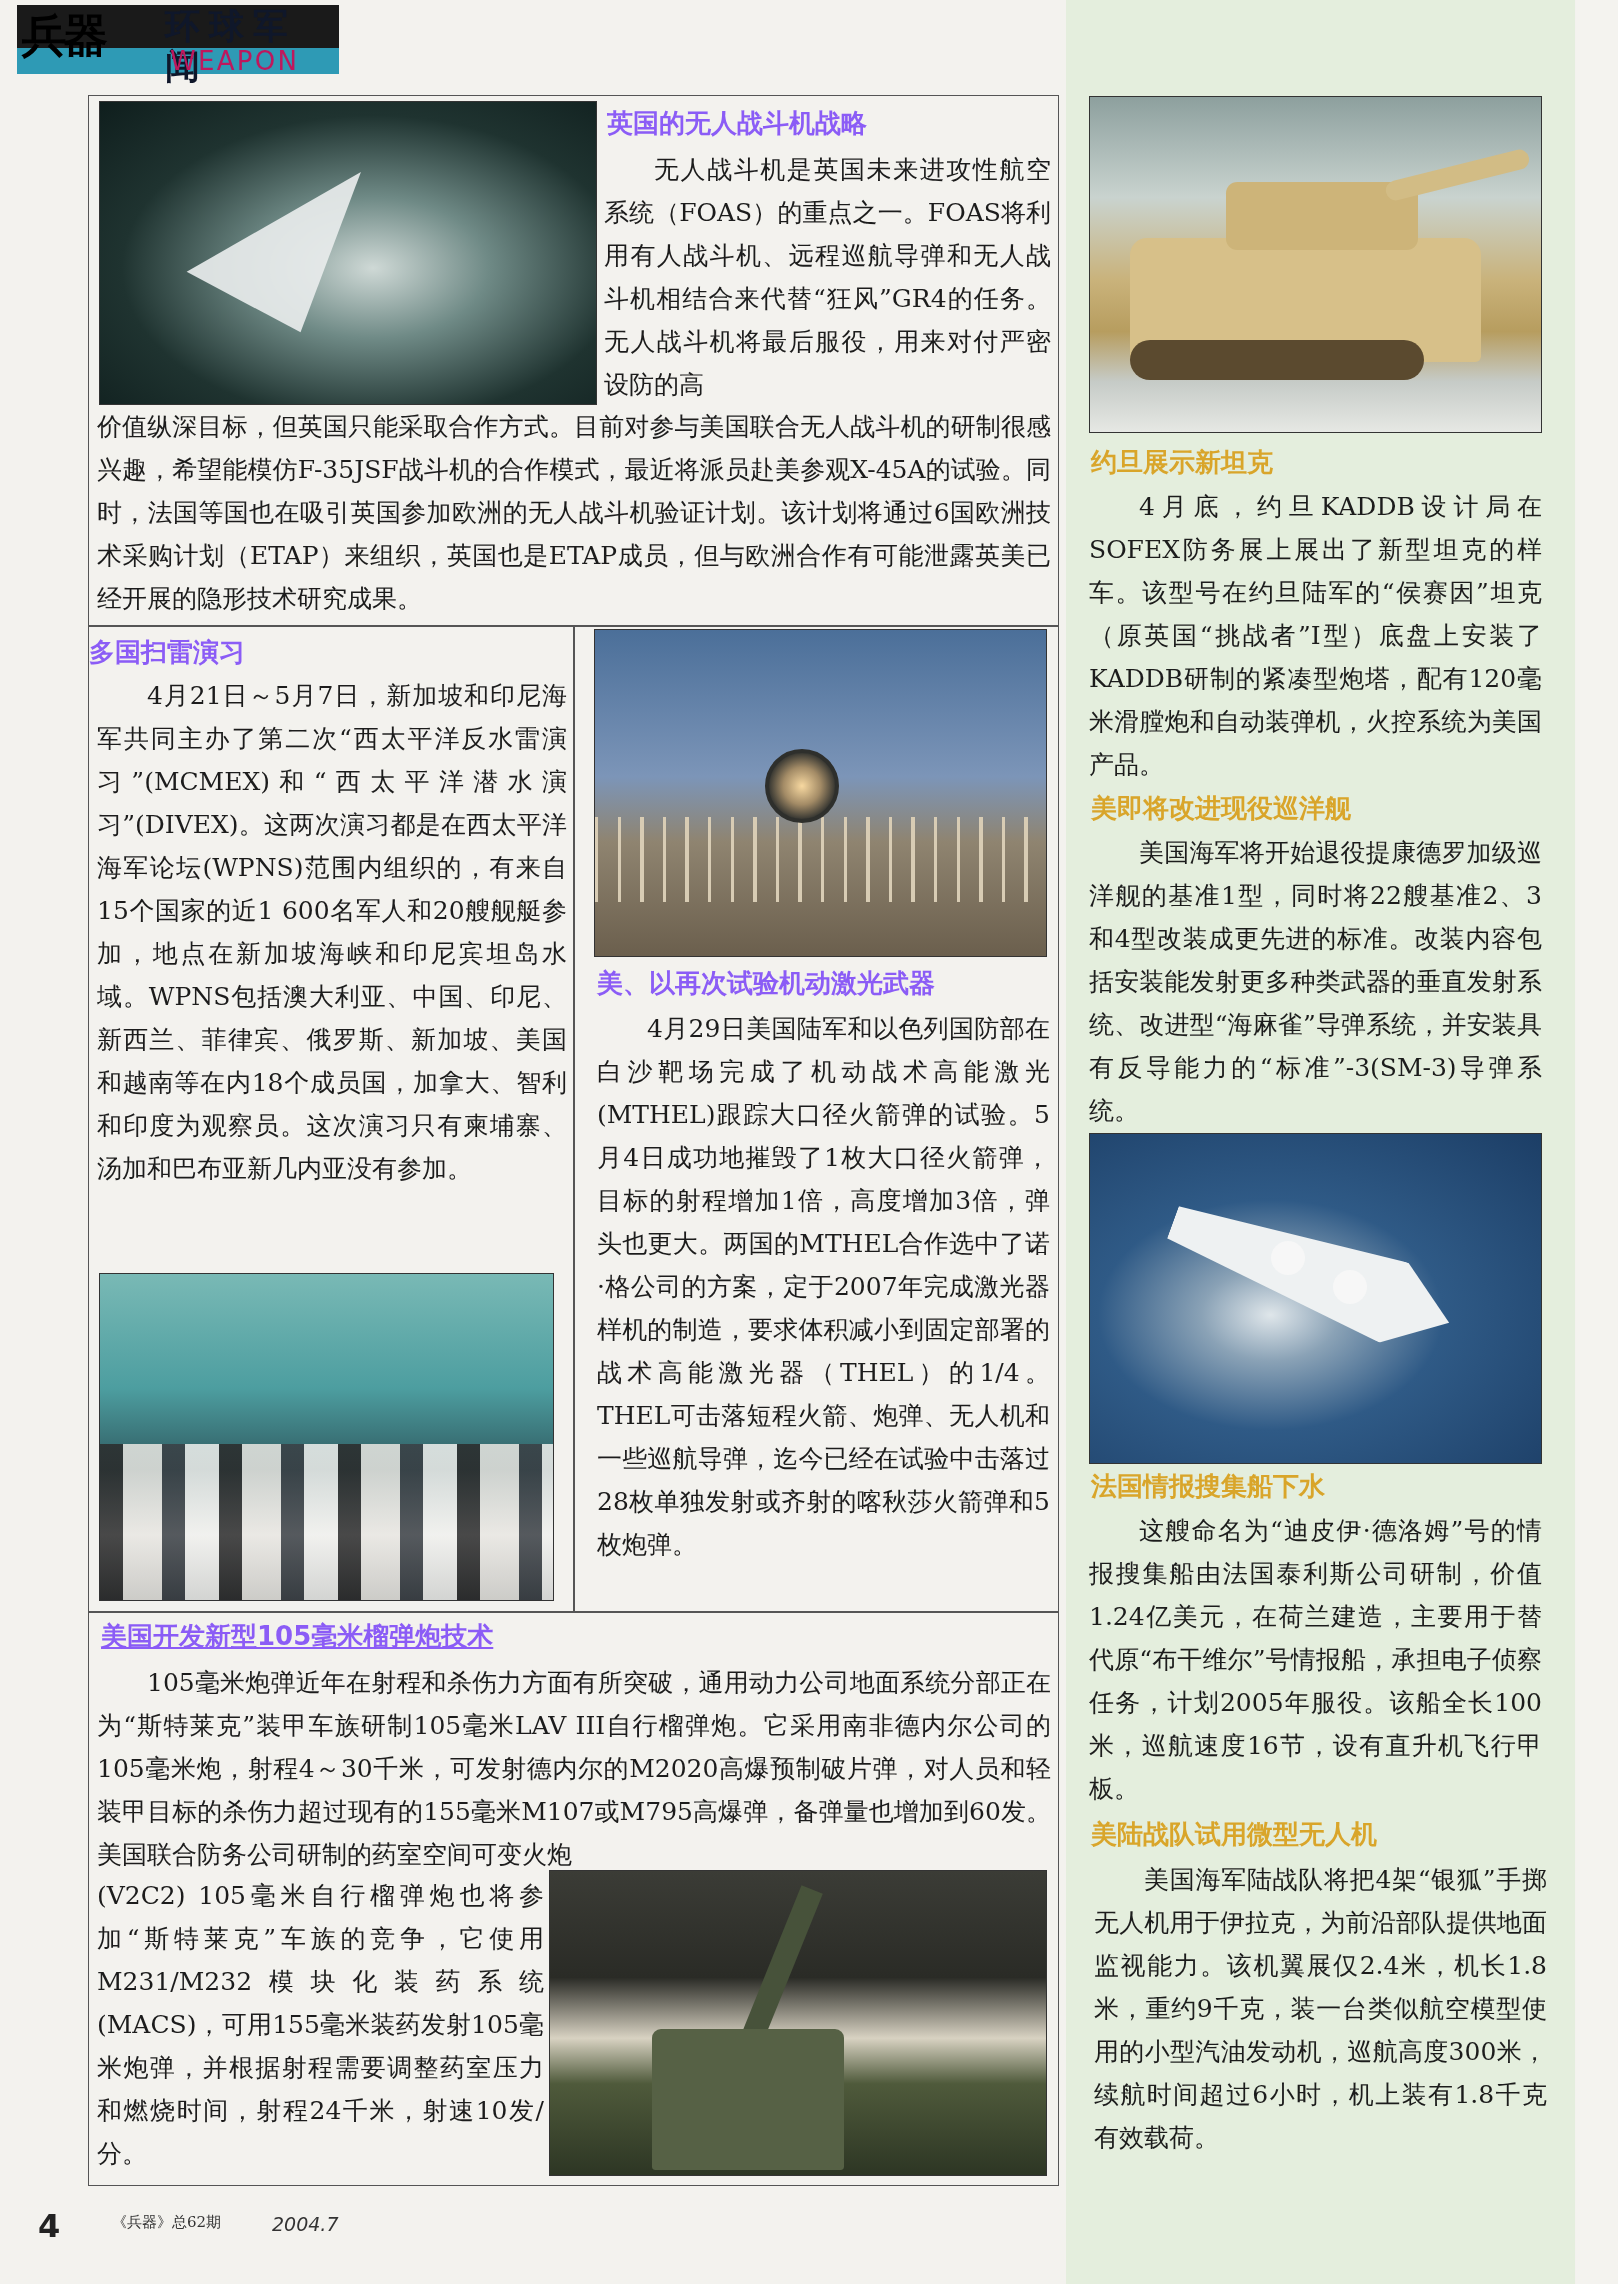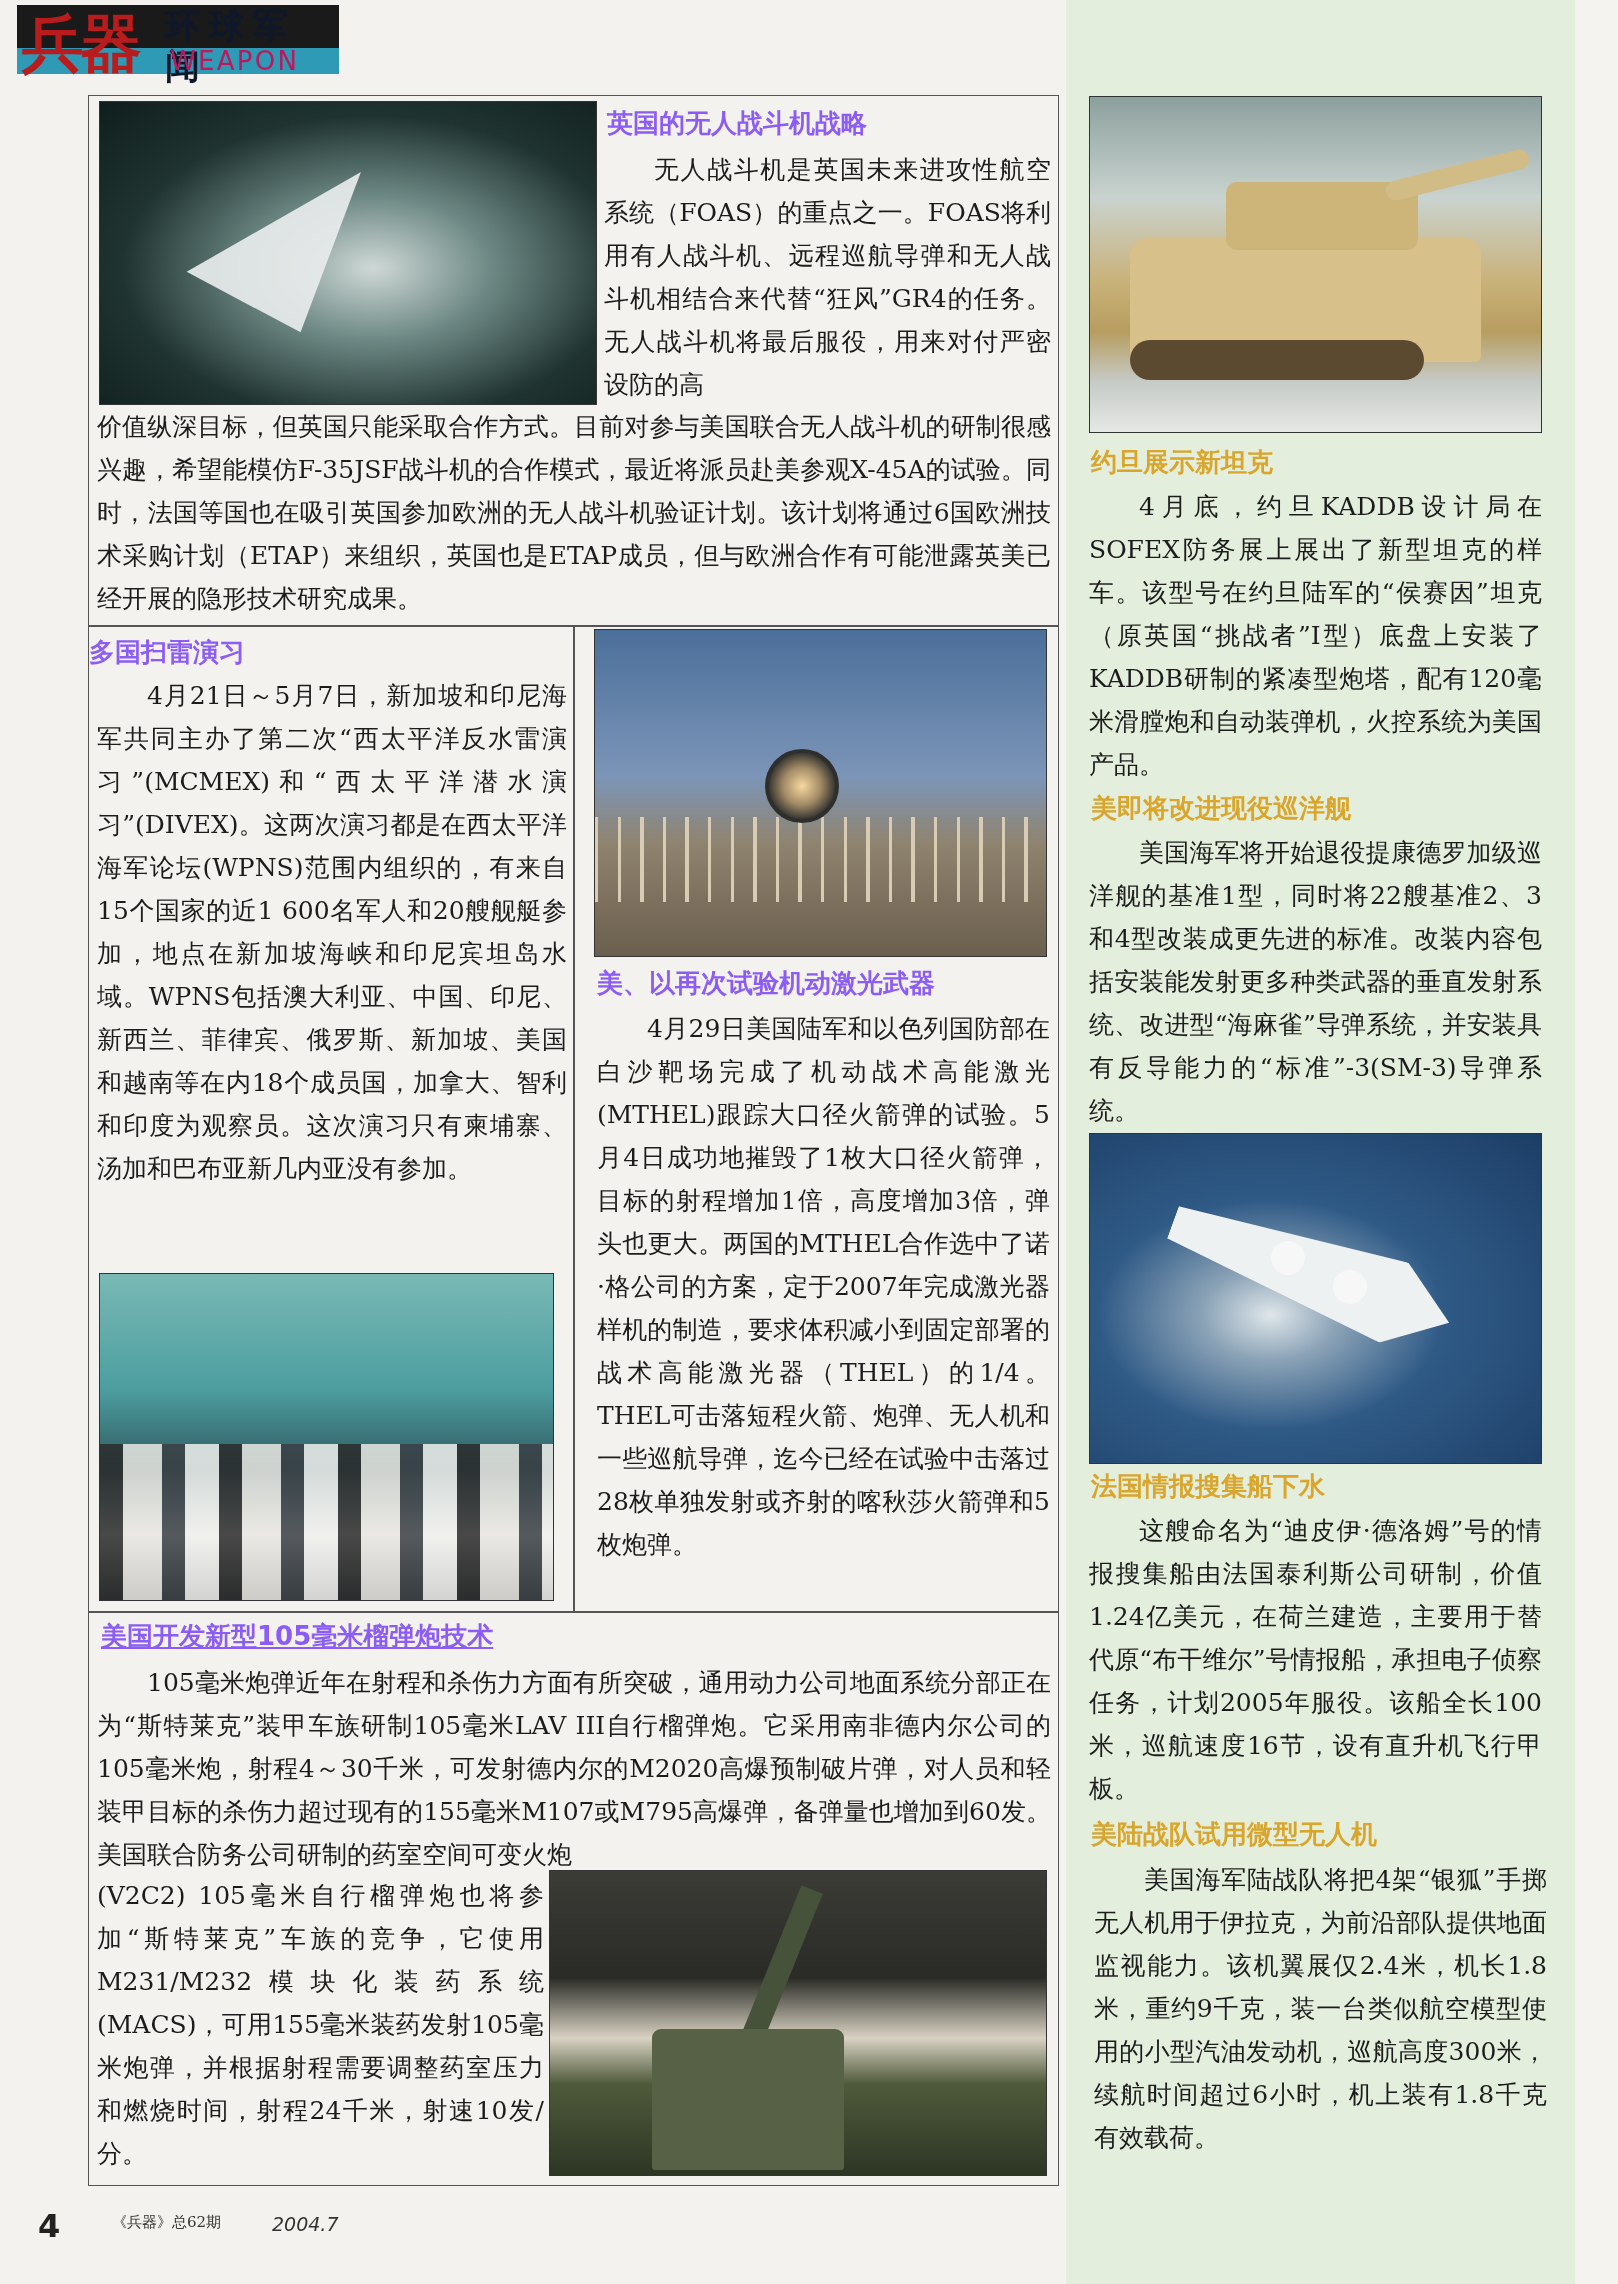--- a/index.html
+++ b/index.html
@@ -16,21 +16,21 @@
   .green-band {
     position: absolute; left: 1066px; top: 0; width: 509px; height: 2284px;
     background: #e4eedd;
   }
   .right-edge { position:absolute; left:1576px; top:0; width:43px; height:2284px; background:#f4f3ef; }
 
   
   .logo { position:absolute; left:17px; top:4.5px; width:322px; height:68px; }
   .logo-black { position:absolute; left:0; top:0; width:322px; height:43px; background:#1a1a1a; }
   .logo-blue { position:absolute; left:0; top:43px; width:322px; height:26px; background:#2e9ab5; }
-  .logo-cn { position:absolute; left:4.5px; top:8px; font-family:"DejaVu Sans", sans-serif; font-weight:bold; font-size:62px; color:#b91c1c; line-height:1; letter-spacing:-3.4px; }
+  .logo-cn { position:absolute; left:4.5px; top:8px; font-family:"DejaVu Sans", sans-serif; font-weight:bold; font-size:45px; color:#000000; line-height:1; letter-spacing:-3.4px; }
   .logo-sub { position:absolute; left:148px; top:1.1px; font-family:"DejaVu Serif", serif; font-weight:bold; font-size:35px; color:#0f172a; letter-spacing:9px; line-height:40px; }
   .logo-en { position:absolute; left:153px; top:44px; font-family:"DejaVu Sans", sans-serif; font-weight:normal; font-size:26px; color:#be185d; letter-spacing:2.3px; line-height:25px; }
 
   
   .box { position:absolute; border:1.7px solid #555; }
   .vline { position:absolute; width:1.7px; background:#555; }
   .hline { position:absolute; height:1.7px; background:#555; }
 
   .photo { position:absolute; border:1.1px solid #333; overflow:hidden; }
 

